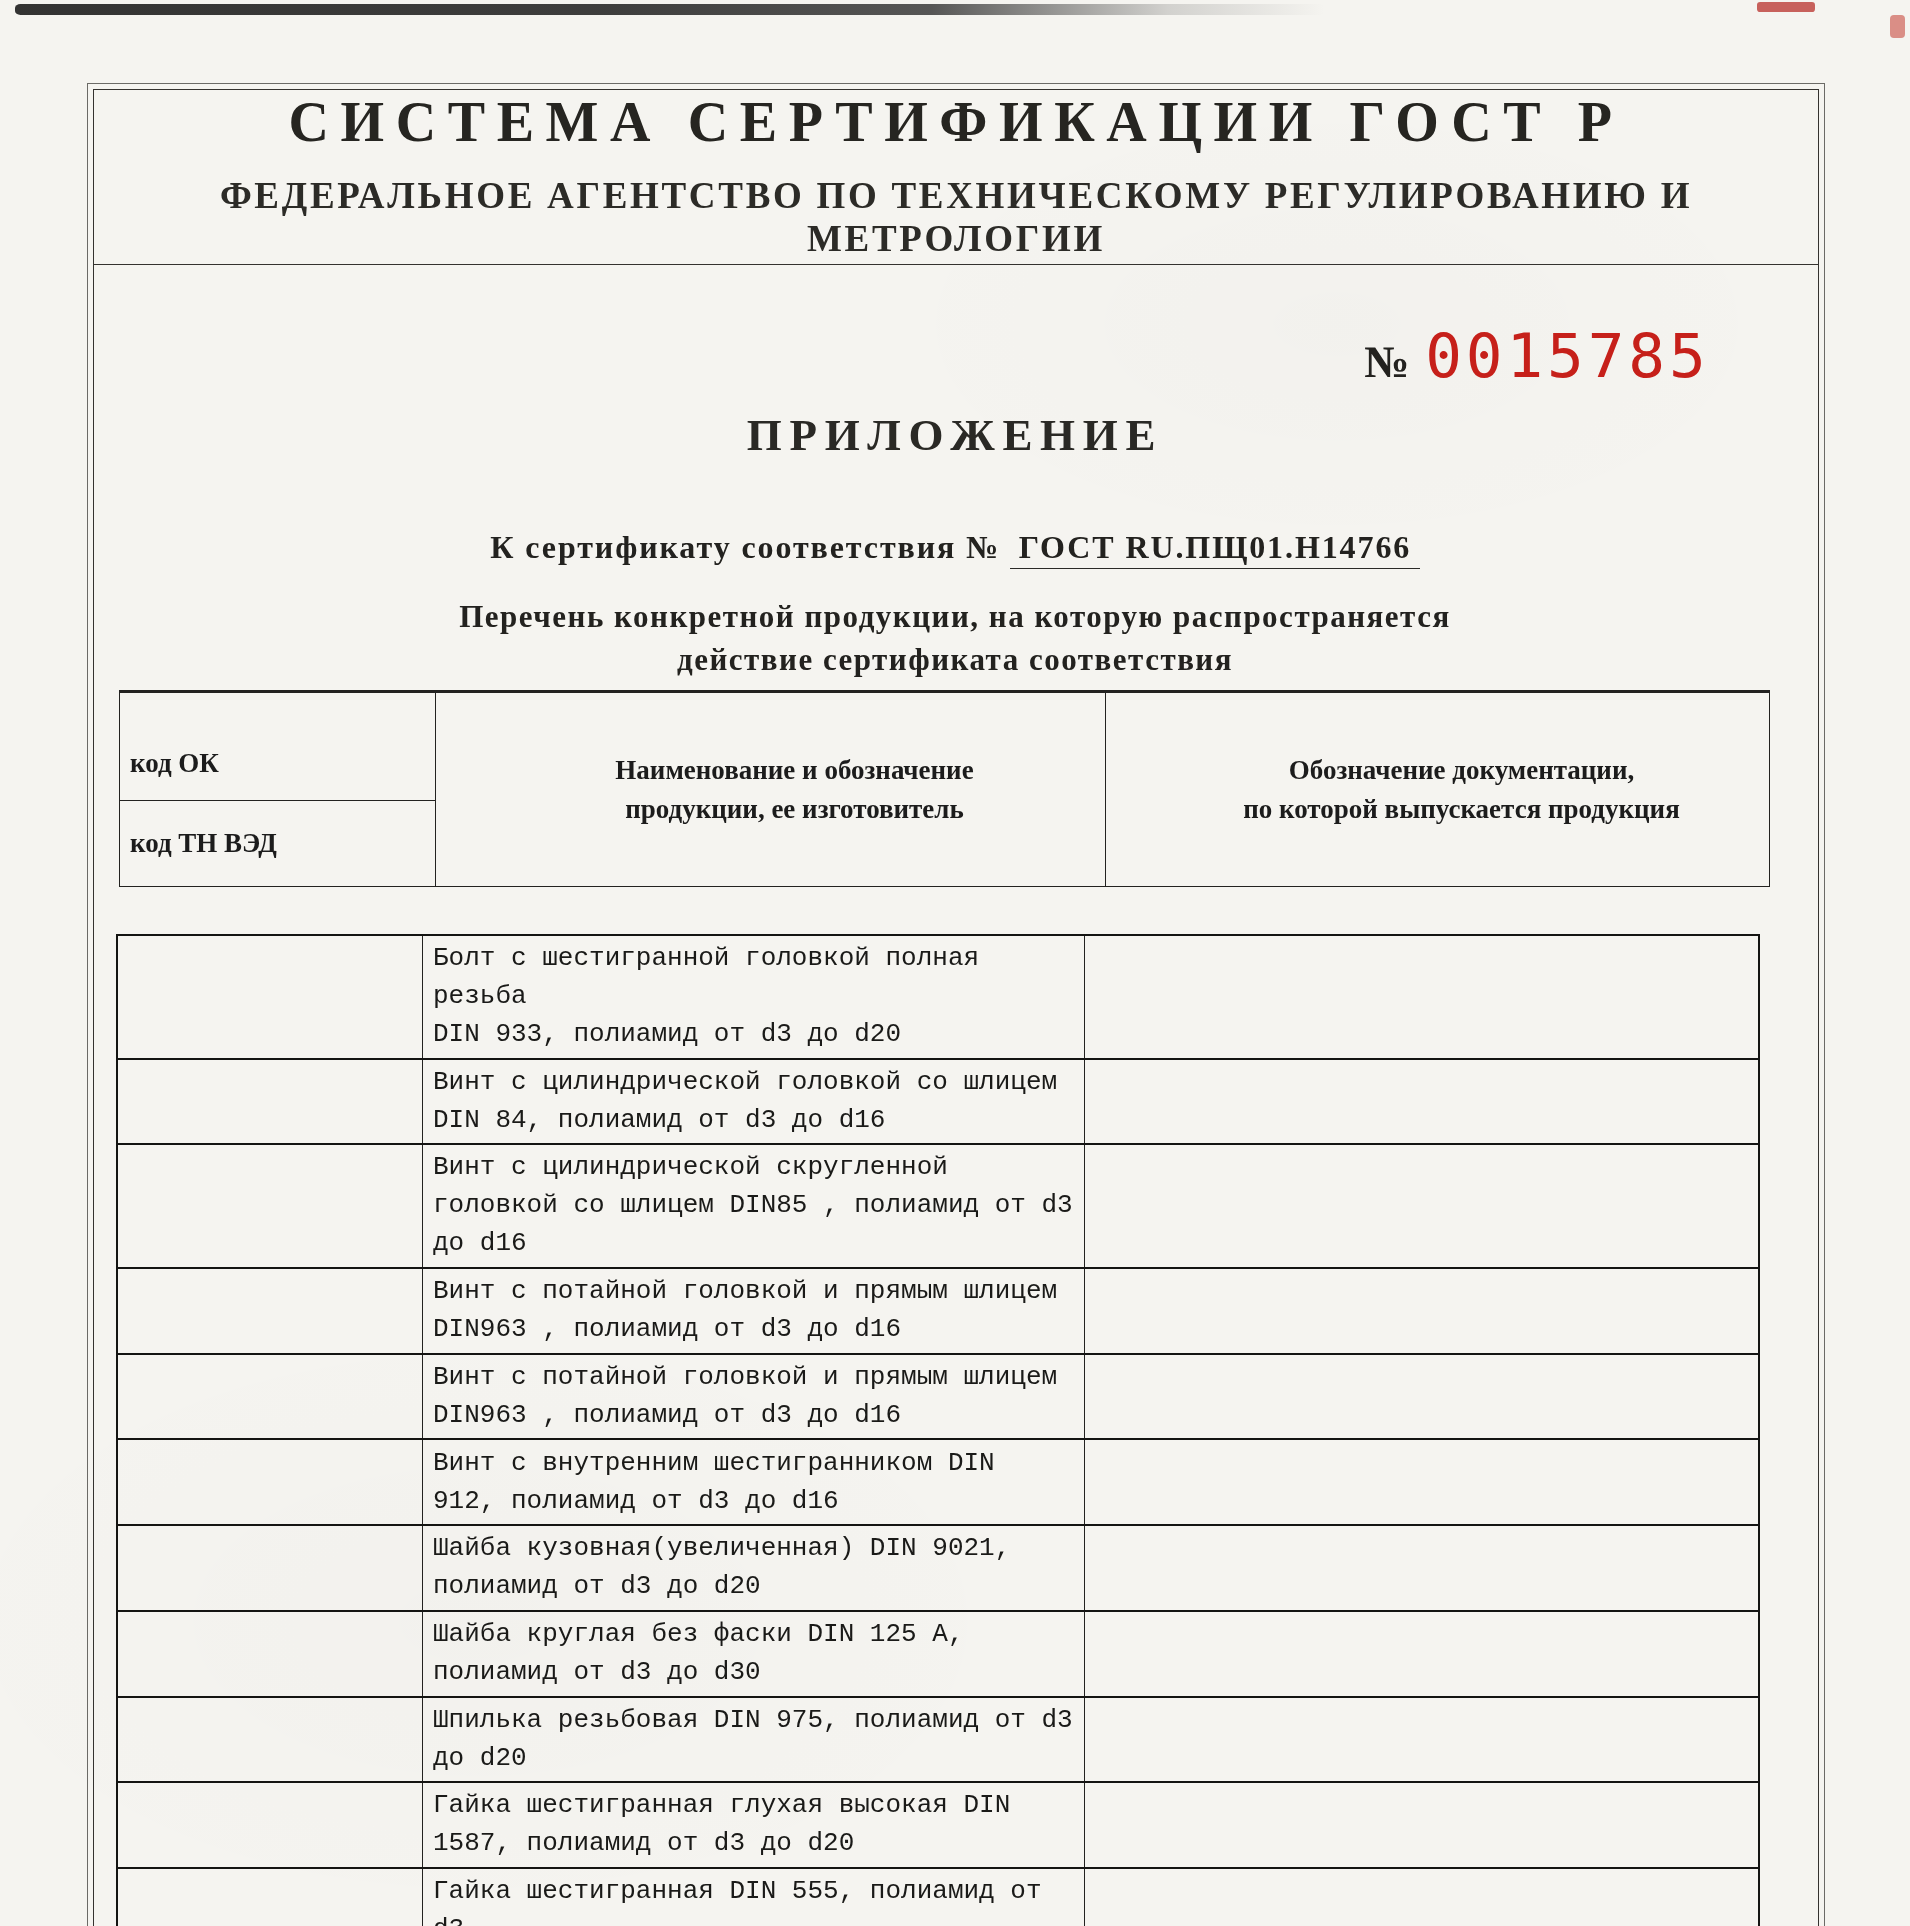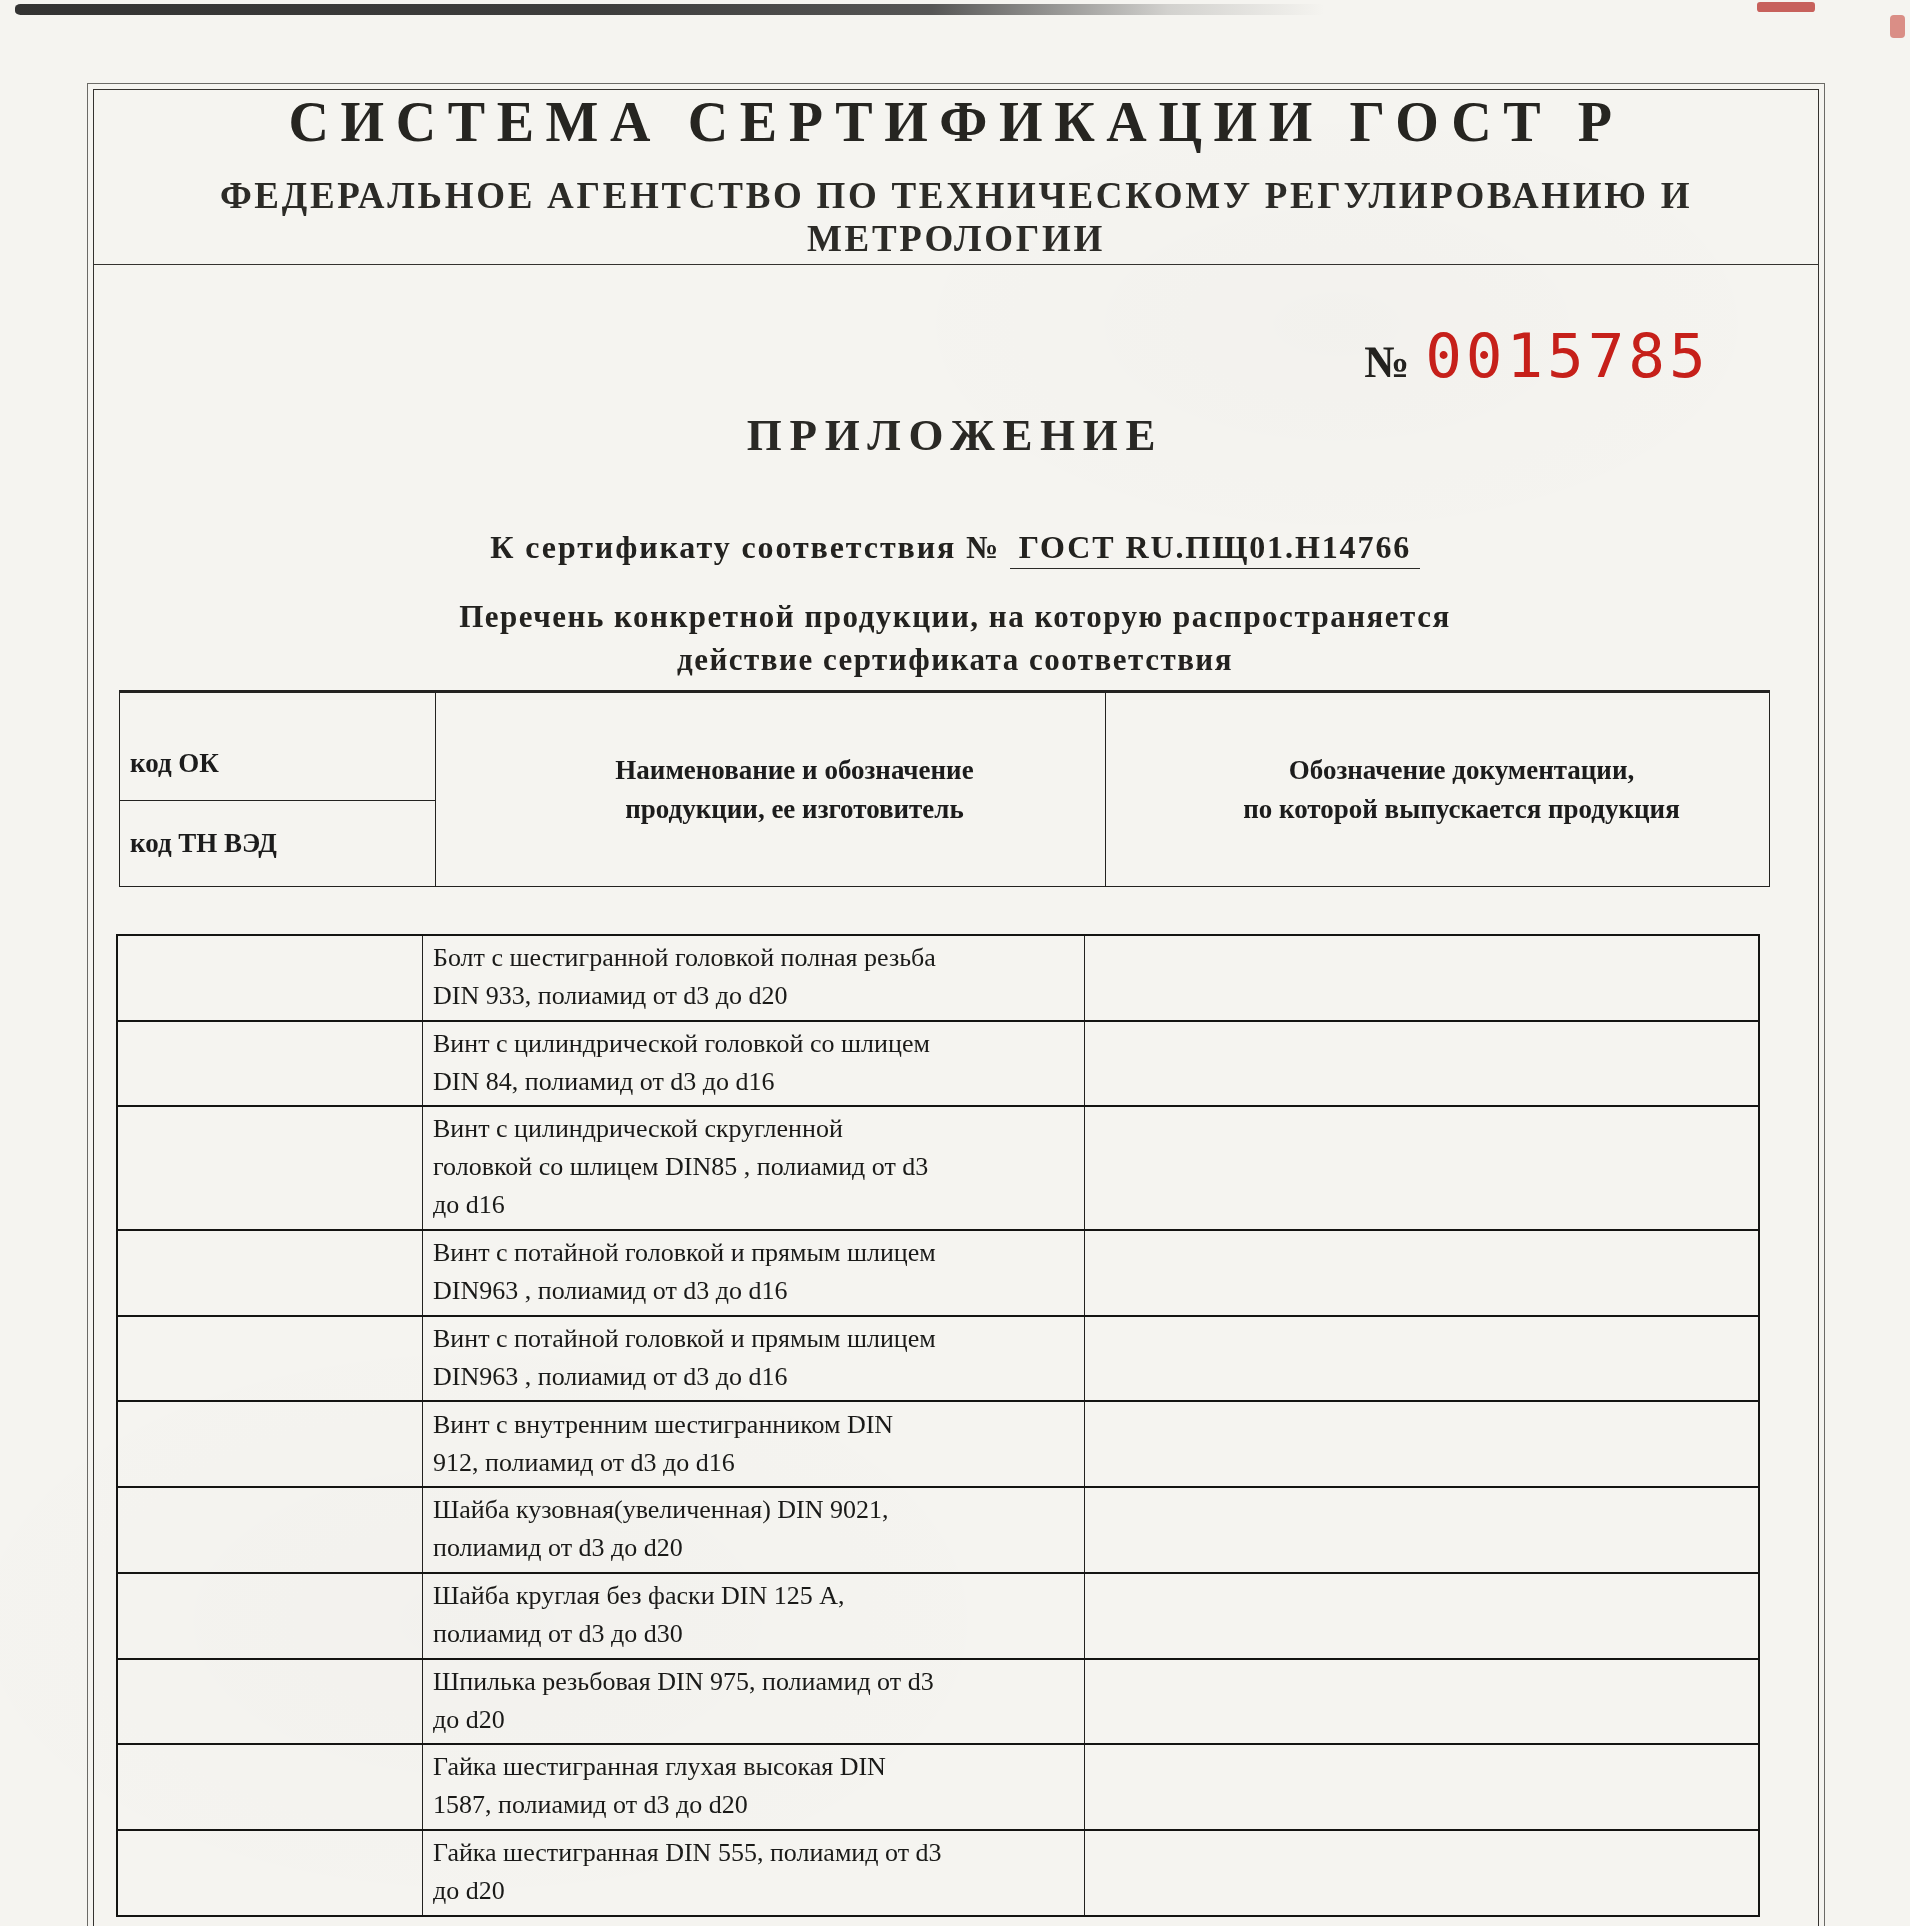--- a/index.html
+++ b/index.html
@@ -56,21 +56,21 @@
   .head-col1 .half.bottom{align-items:center;}
   .head-col{border-left:1.5px solid #232220;display:flex;align-items:center;justify-content:center;
     text-align:center;font-size:27px;font-weight:bold;white-space:pre-line;line-height:39px;padding-left:48px;}
 
   
   .main-table{position:absolute;left:116px;top:934px;width:1640px;
     border:2.3px solid #141412;}
   .t-row{display:grid;grid-template-columns:304px 662px auto;border-top:2.7px solid #141412;}
   .t-row:first-child{border-top:none;}
   .t-cell{min-height:76px;}
-  .t-cell.c2,.t-cell.c3{border-left:1.5px solid #232220;}
+  .t-cell.c2,.t-cell.c3{border-left:1.5px solid #232220;font-family:Liberation Mono, monospace;}
   .t-cell.c2{font-size:26px;line-height:38px;padding:3.1px 6.2px 4.6px 10px;white-space:pre-line;color:#1a1a18;}
 </style>
 </head>
 <body>
 
 <div class="page">
 
   <div class="scan-streak"></div>
   <div class="scan-speck" style="left:1757px;top:2.3px;width:58px;height:10px;background:#b3221c;opacity:.7;border-radius:3.1px;"></div>
   <div class="scan-speck" style="left:1890px;top:15.4px;width:15.4px;height:23px;background:#c23a30;opacity:.55;border-radius:3.9px;"></div>

